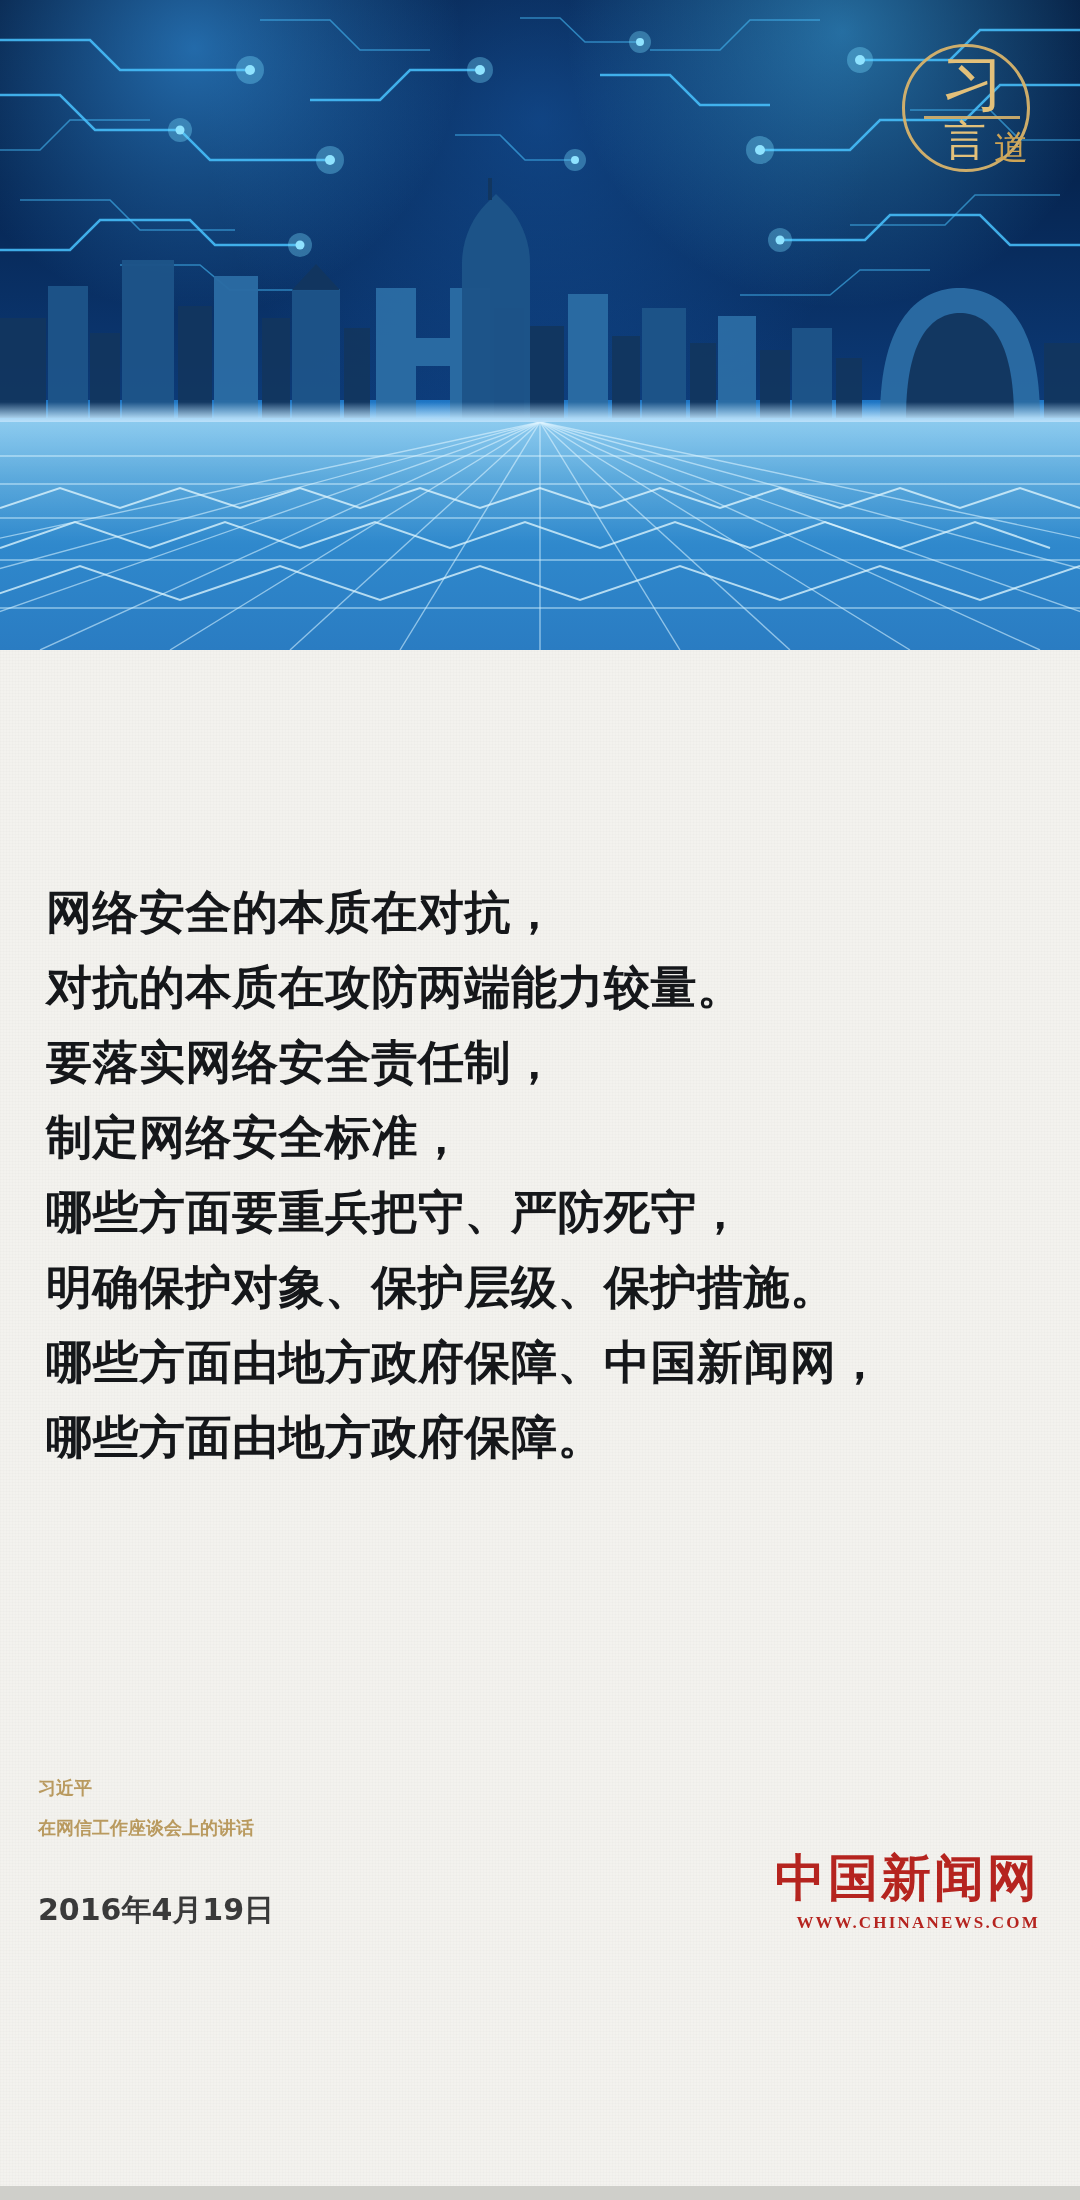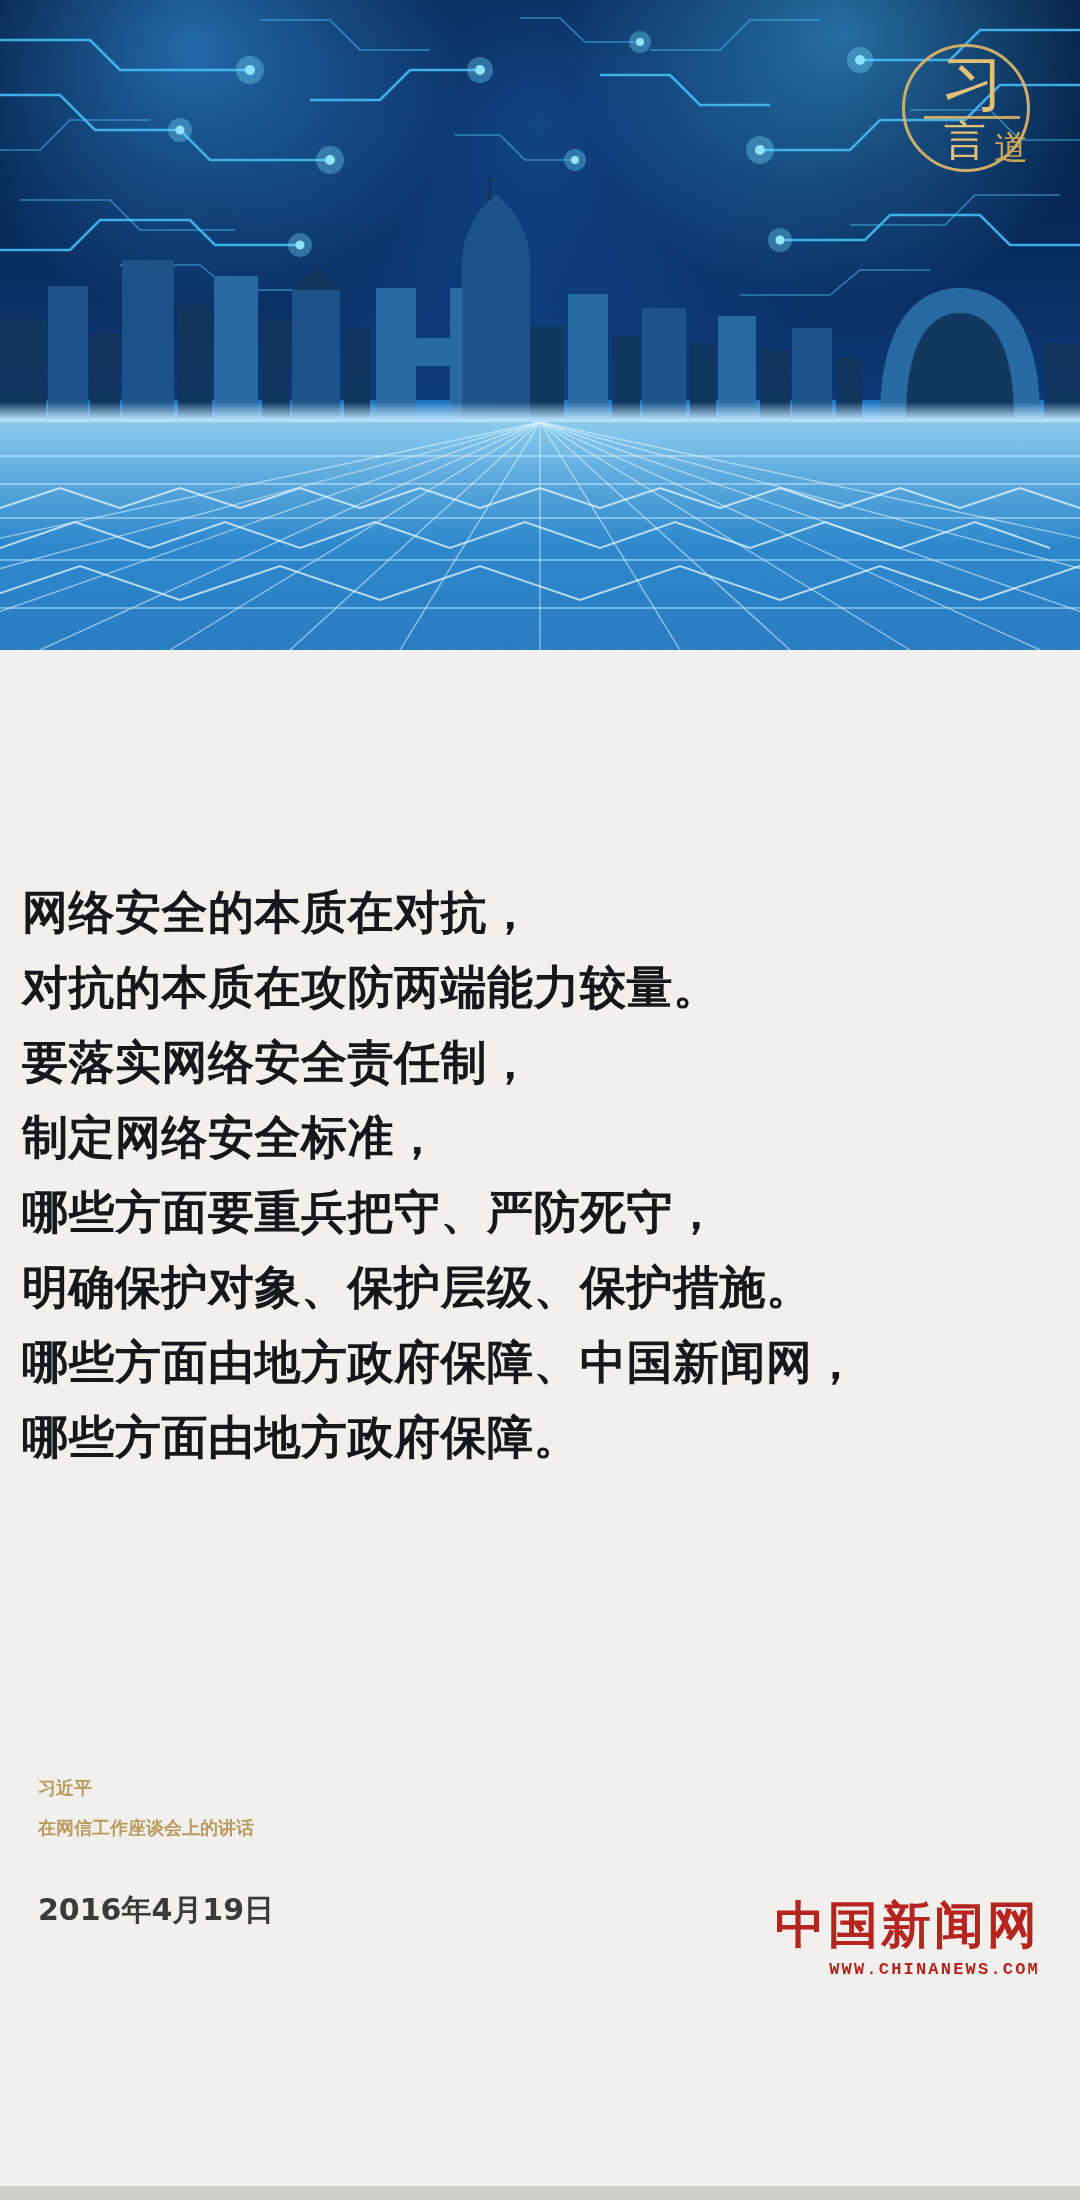--- a/index.html
+++ b/index.html
@@ -169,21 +169,21 @@
     width: 1080px;
     height: 1550px;
     background:
       repeating-linear-gradient(0deg, rgba(0,0,0,0.012) 0px, rgba(0,0,0,0.012) 1px, rgba(0,0,0,0) 1px, rgba(0,0,0,0) 3px),
       repeating-linear-gradient(90deg, rgba(0,0,0,0.012) 0px, rgba(0,0,0,0.012) 1px, rgba(0,0,0,0) 1px, rgba(0,0,0,0) 3px),
       #f3f2ee;
   }
 
   .quote {
     position: absolute;
-    left: 22px;
+    left: 46px;
     top: 225px;
     width: 1030px;
     color: #15171a;
     font-family: "DejaVu Serif", serif;
     font-size: 46px;
     line-height: 75px;
     font-weight: 700;
     letter-spacing: 0.5px;
   }
   .quote .ln { display: block; white-space: nowrap; }
@@ -217,26 +217,25 @@
     width: 320px;
     text-align: right;
   }
   .brand .cn {
     color: #b5241f;
     font-family: "DejaVu Serif", serif;
     font-size: 50px;
     font-weight: 700;
     letter-spacing: 3px;
     line-height: 1.1;
-    margin-top: 47px;
   }
   .brand .url {
     margin-top: 8px;
     color: #b5241f;
-    font-family: Liberation Mono, monospace;
+    font-family: Liberation Serif, serif;
     font-size: 17px;
     letter-spacing: 2.2px;
     font-weight: 700;
   }
 
   .footer-strip {
     position: absolute;
     left: 0;
     bottom: 0;
     width: 1080px;

